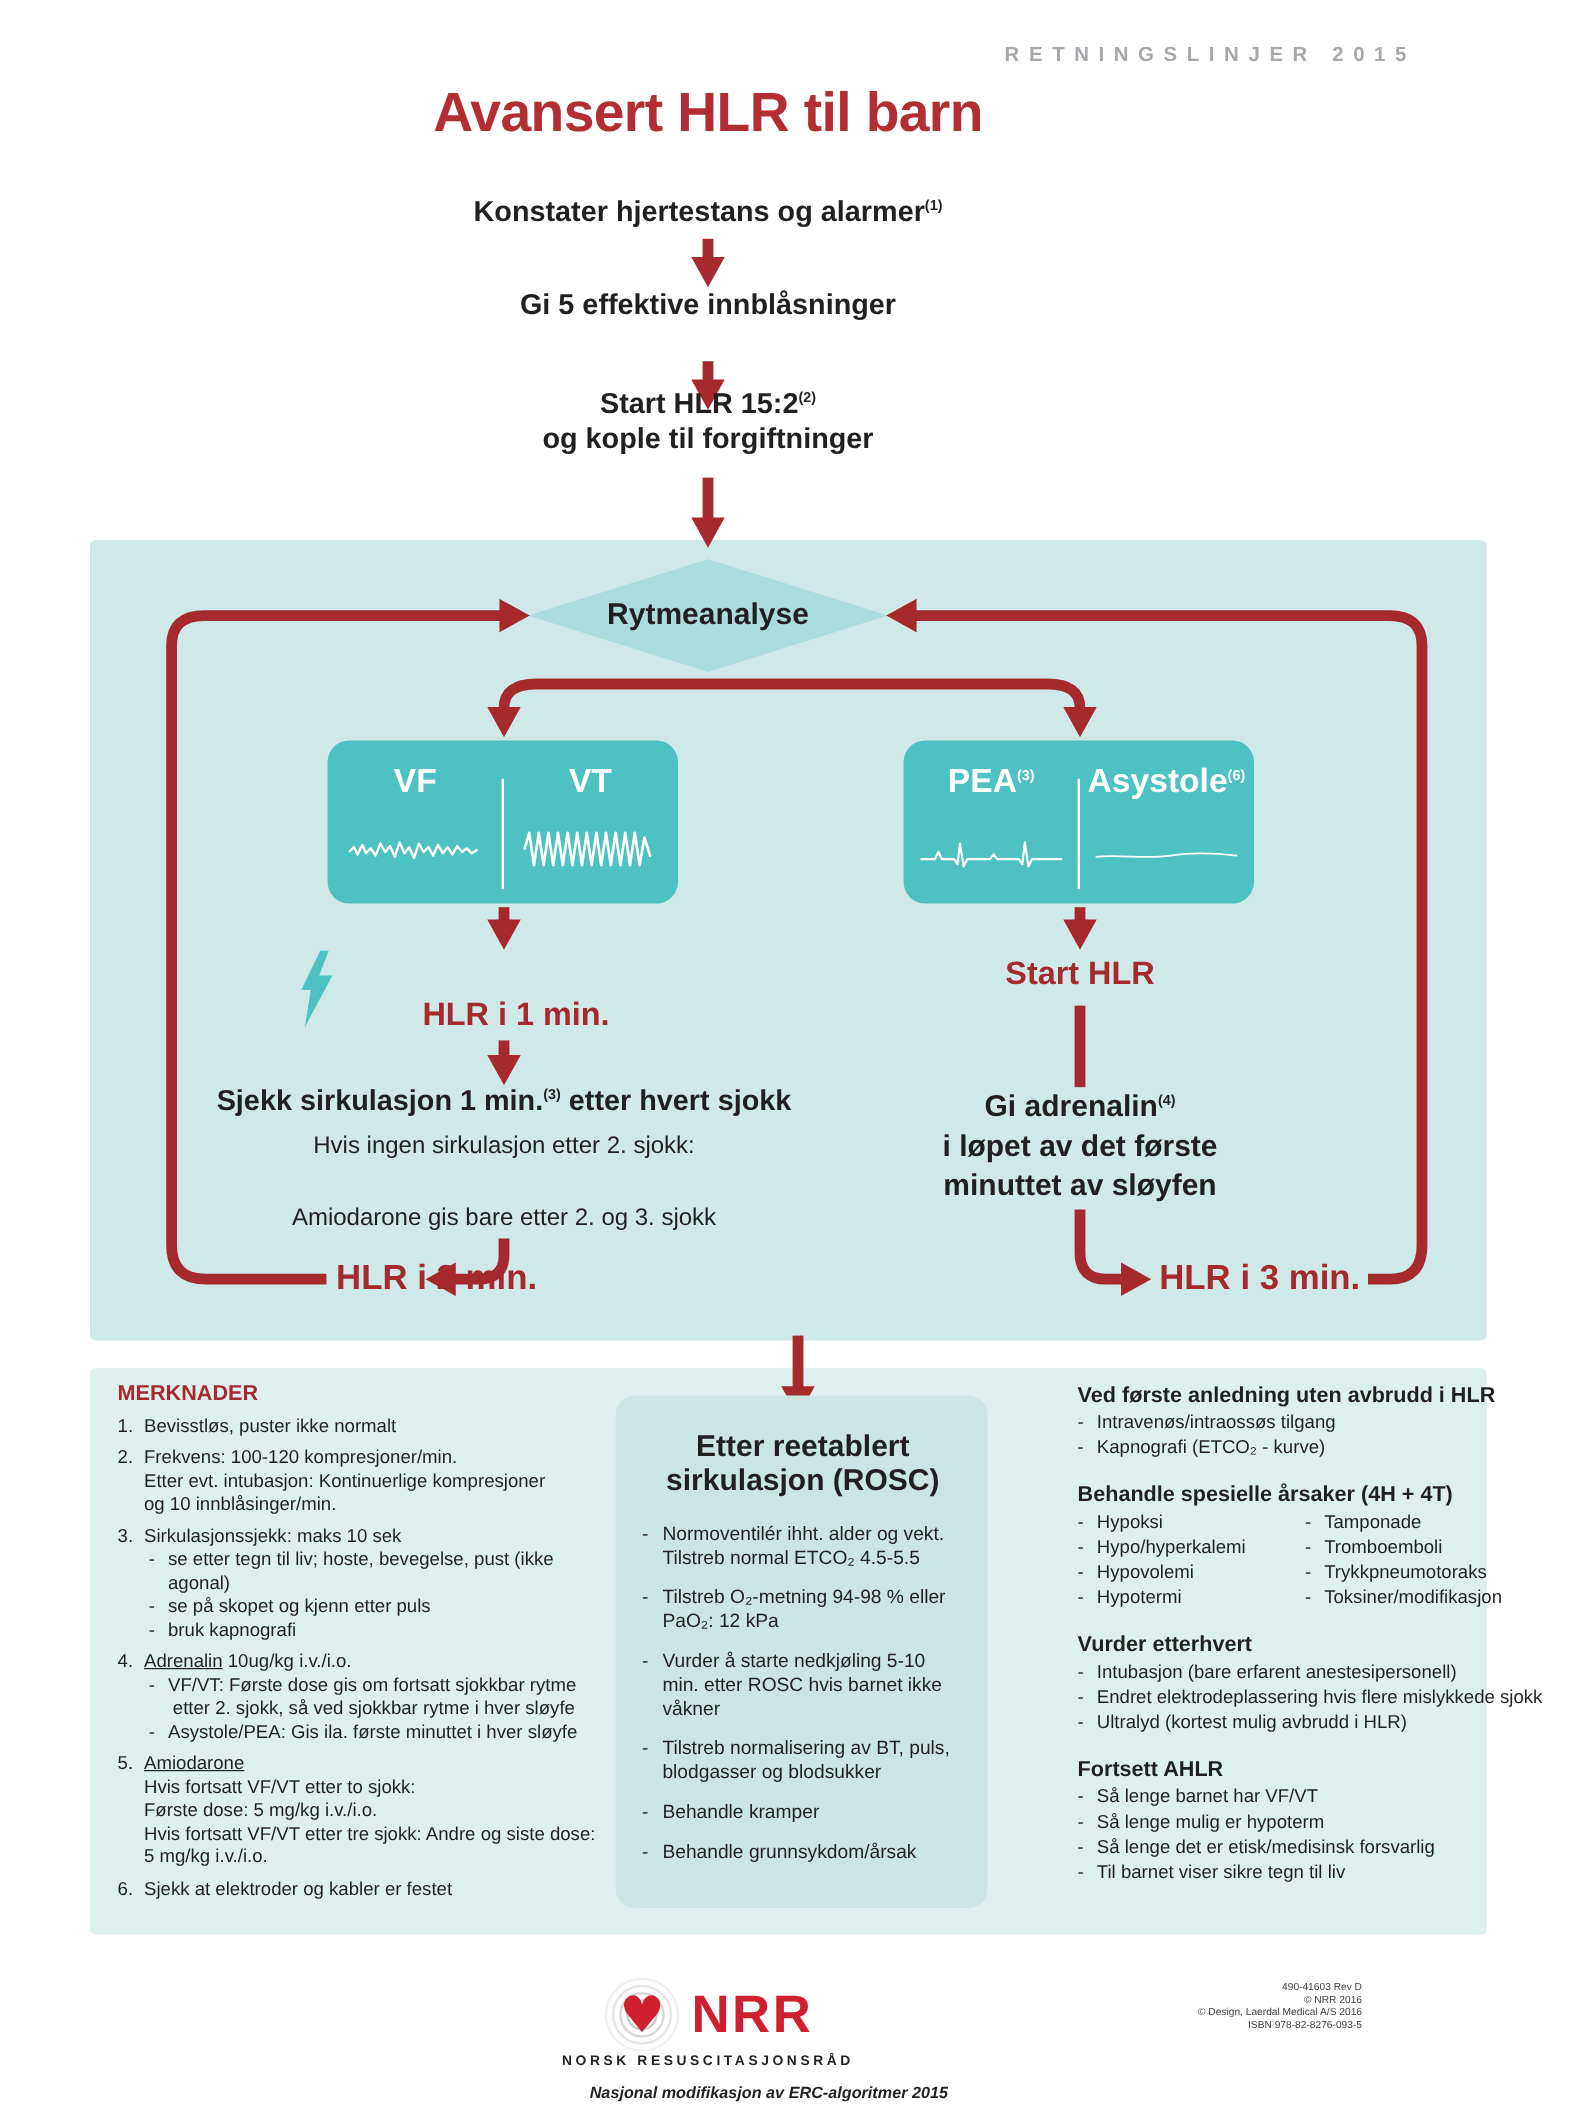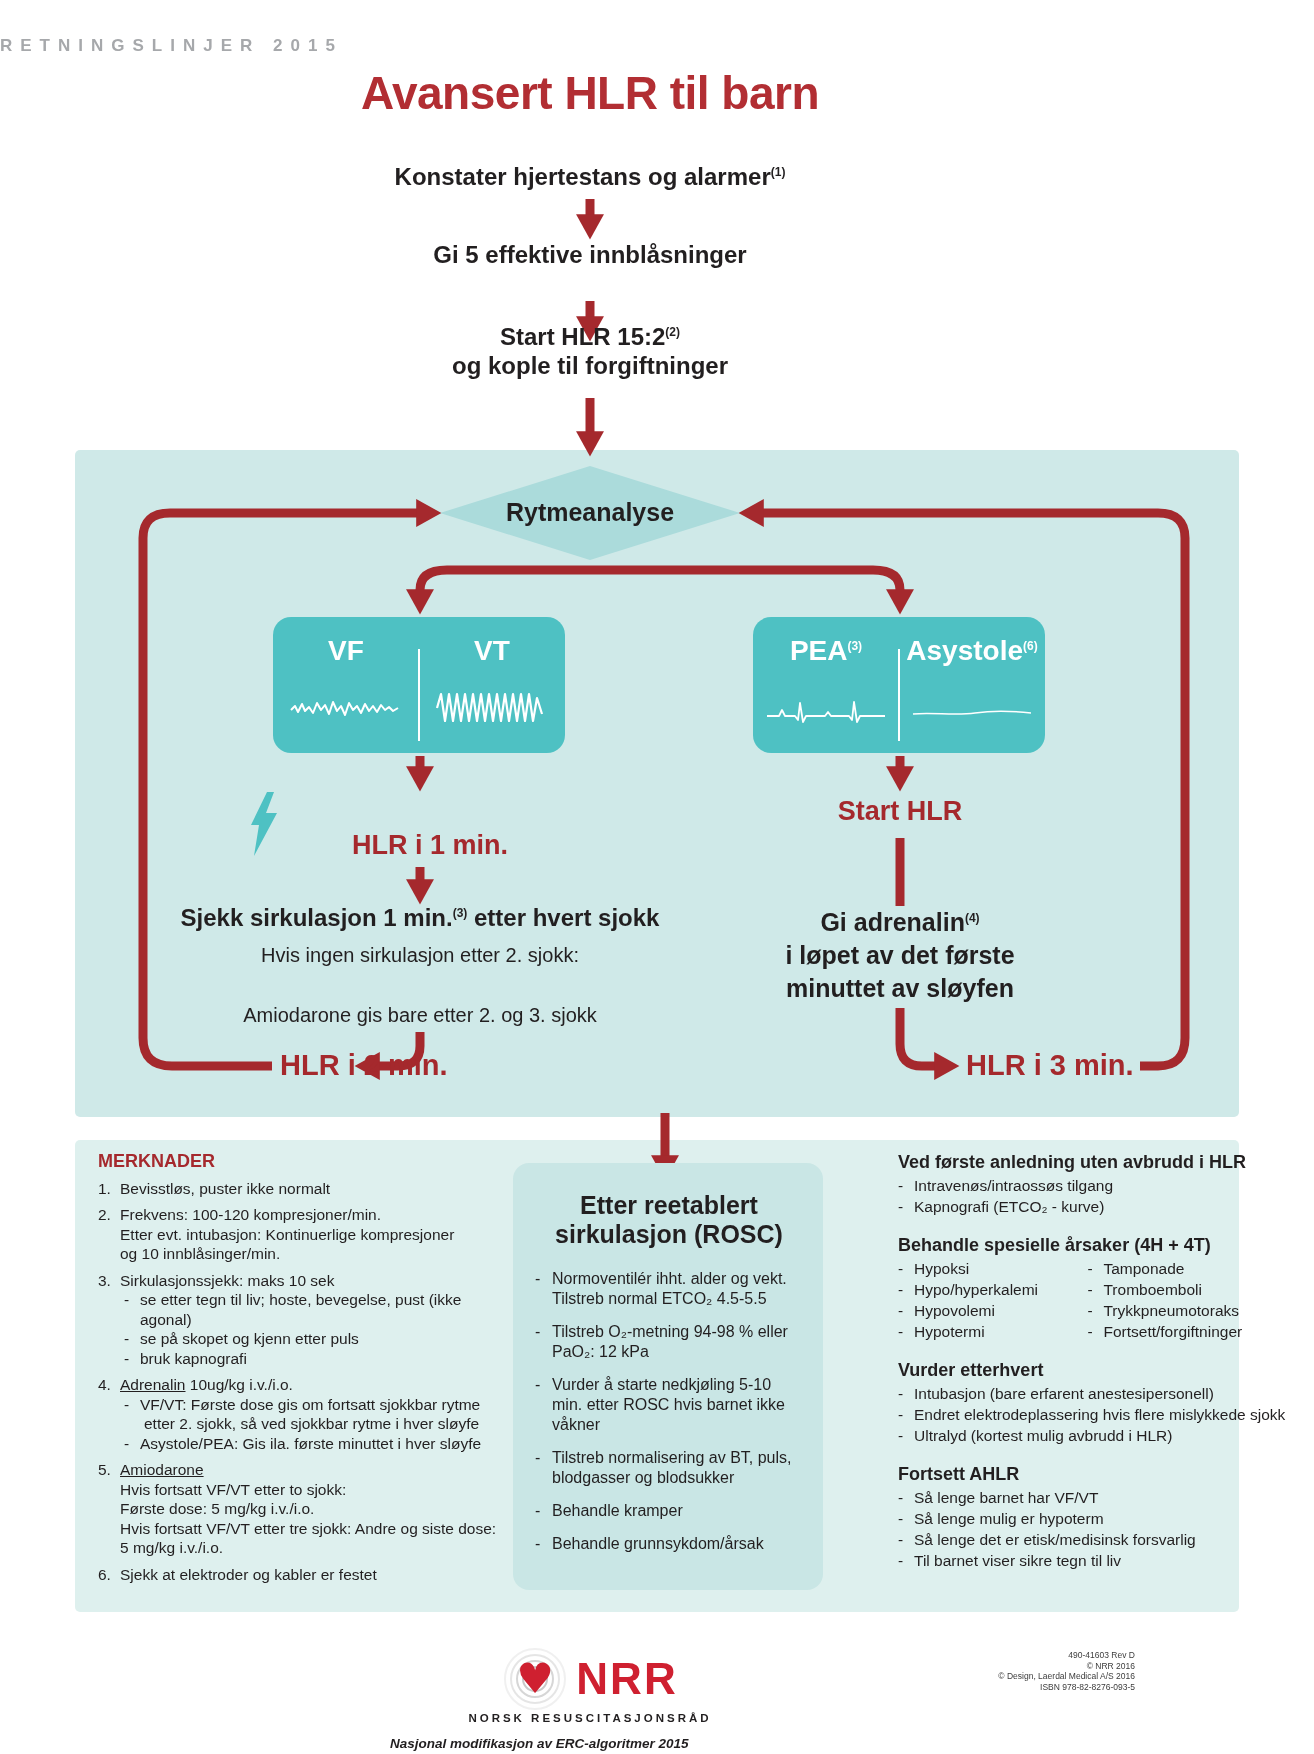--- a/index.html
+++ b/index.html
@@ -1,21 +1,21 @@
 <!DOCTYPE html>
 <html><head>
 <meta charset="utf-8">
 <style>
   html,body{margin:0;padding:0;background:#ffffff;}
   .page{
     position:relative;width:1314px;height:1754px;background:#ffffff;overflow:hidden;
     font-family:"Liberation Sans", sans-serif;color:#221f20;
   }
   .abs{position:absolute;}
-  .eyebrow{left:0;top:36px;width:1180px;text-align:left;
+  .eyebrow{left:0;top:36px;width:1180px;text-align:right;
     font-size:17px;font-weight:bold;letter-spacing:8px;color:#a6a8ab;}
   .title{left:0;top:66px;width:1180px;text-align:center;
     font-size:46px;font-weight:bold;color:#b22e33;letter-spacing:-0.5px;}
   .step{left:240px;width:700px;text-align:center;font-weight:bold;font-size:24px;line-height:29px;color:#221f20;}
   sup.s{font-size:12px;font-weight:bold;vertical-align:super;line-height:0;}
 
   
   .panel-main{left:75px;top:450px;width:1164px;height:667px;background:#cfe9e8;border-radius:5px;}
   .panel-notes{left:75px;top:1140px;width:1164px;height:472px;background:#def0ee;border-radius:5px;}
 
@@ -61,21 +61,21 @@
   .rdash{position:relative;padding-left:16px;}
   .rdash .dsh{position:absolute;left:0;}
   .cause-row{display:flex;}
   .cause-row .cz{width:186px;}
   .cause-row .cz2{width:200px;}
 
   
   .logo-row{left:420px;top:1646px;width:340px;display:flex;align-items:center;justify-content:center;gap:8px;}
   .brand{font-size:44px;font-weight:bold;color:#cf2030;letter-spacing:2px;}
   .org{left:420px;top:1712px;width:340px;text-align:center;font-size:11.5px;font-weight:bold;letter-spacing:3px;color:#221f20;}
-  .tagline{left:390px;top:1736px;width:400px;text-align:left;font-size:13.5px;font-weight:bold;font-style:italic;}
+  .tagline{left:390px;top:1736px;width:400px;text-align:right;font-size:13.5px;font-weight:bold;font-style:italic;}
   .fineprint{left:935px;top:1650px;width:200px;text-align:right;font-size:8.5px;line-height:10.5px;color:#3c3c3c;}
 
   svg{display:block;}
   .overlay{left:0;top:0;pointer-events:none;}
 </style>
 </head>
 <body>
 
 <div class="page">
 
@@ -216,21 +216,21 @@
       <div class="cause-row">
         <div class="cz rdash"><span class="dsh">-</span><span>Hypo/hyperkalemi</span></div>
         <div class="cz2 rdash"><span class="dsh">-</span><span>Tromboemboli</span></div>
       </div>
       <div class="cause-row">
         <div class="cz rdash"><span class="dsh">-</span><span>Hypovolemi</span></div>
         <div class="cz2 rdash"><span class="dsh">-</span><span>Trykkpneumotoraks</span></div>
       </div>
       <div class="cause-row">
         <div class="cz rdash"><span class="dsh">-</span><span>Hypotermi</span></div>
-        <div class="cz2 rdash"><span class="dsh">-</span><span>Fortsett/forgiftninger</span></div>
+        <div class="cz2 rdash"><span class="dsh">-</span><span>Toksiner/modifikasjon</span></div>
       </div>
     </div>
     <div class="rsec">
       <div class="rh">Vurder etterhvert</div>
       <div class="rdash"><span class="dsh">-</span><span>Intubasjon (bare erfarent anestesipersonell)</span></div>
       <div class="rdash"><span class="dsh">-</span><span>Endret elektrodeplassering hvis flere mislykkede sjokk</span></div>
       <div class="rdash"><span class="dsh">-</span><span>Ultralyd (kortest mulig avbrudd i HLR)</span></div>
     </div>
     <div class="rsec">
       <div class="rh">Fortsett AHLR</div>

